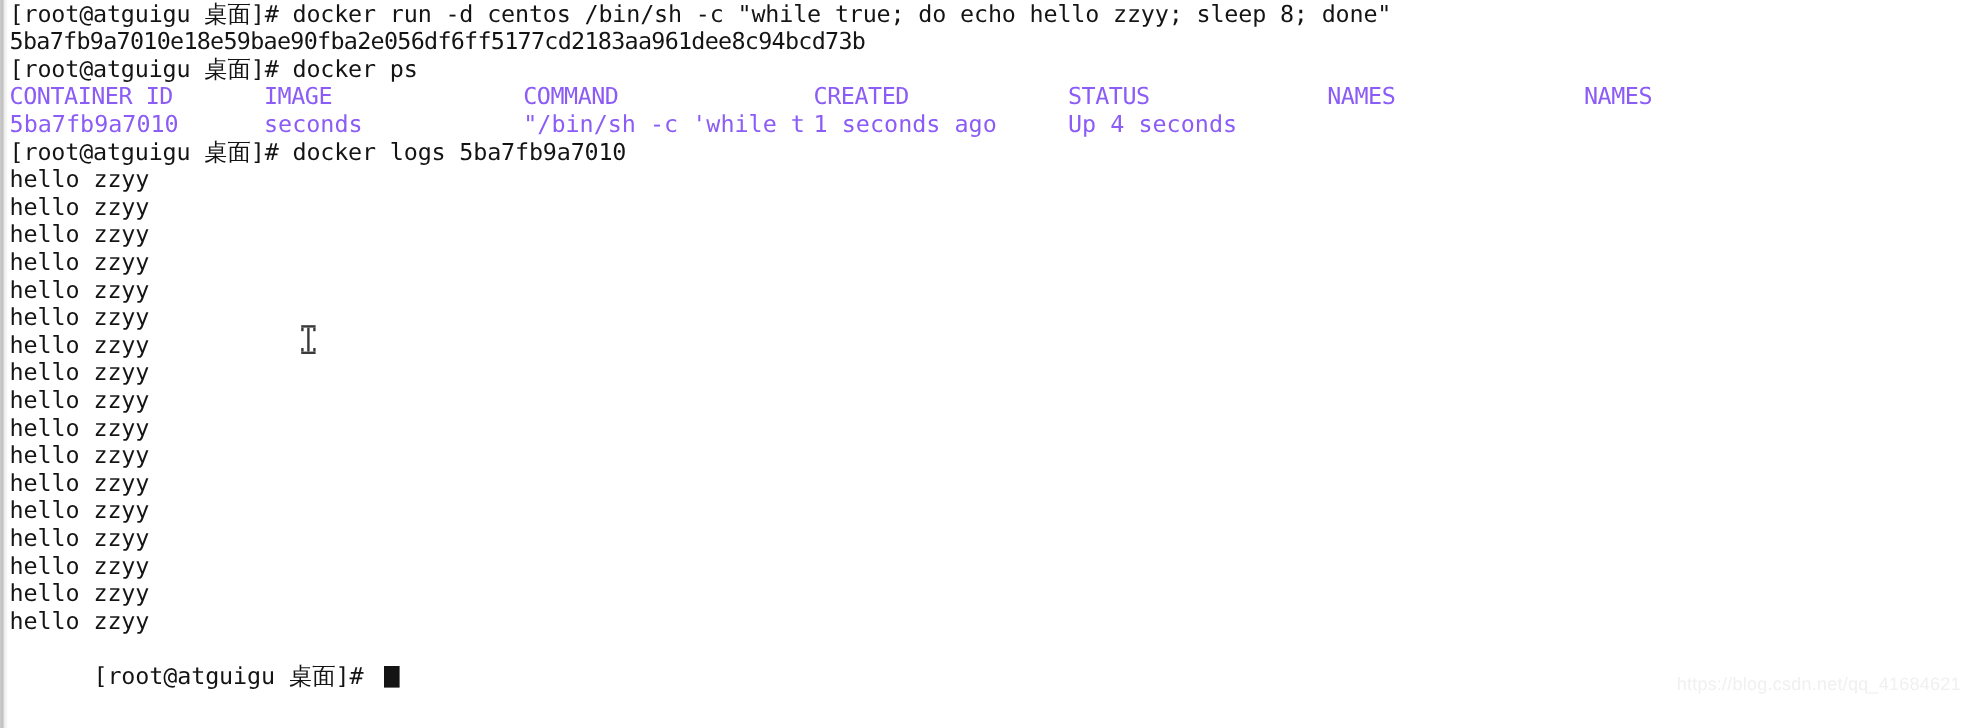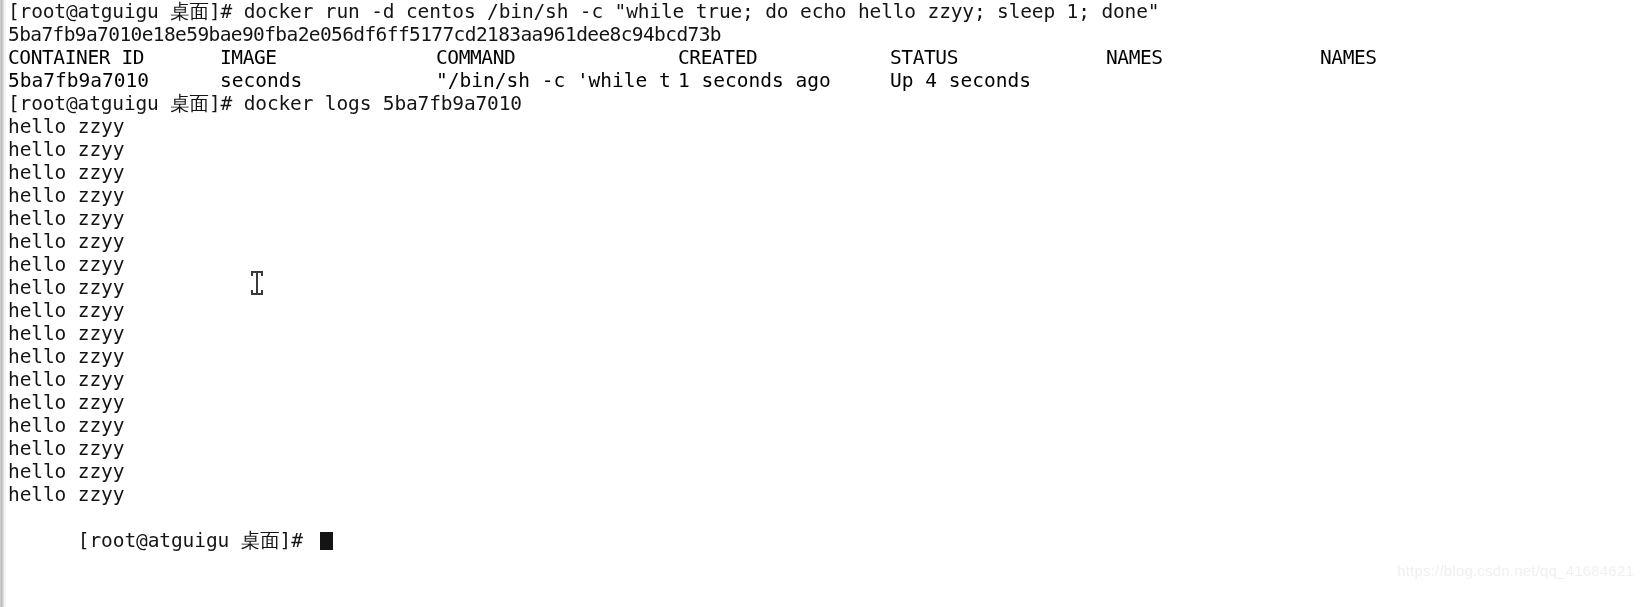--- a/index.html
+++ b/index.html
@@ -58,21 +58,21 @@
   .hash-line {
     letter-spacing: -0.6px;
   }
 
   
   .ps-row {
     position: relative;
     height: 23px;
     line-height: 23px;
     font-size: 19.5px;
-    color: #000000;
+    color: #8b5cf6;
     white-space: pre;
   }
   .ps-row span.col {
     position: absolute;
     top: 0;
     white-space: pre;
   }
   .c-id     { left: 0px; }
   .c-image  { left: 212px; }
   .c-cmd    { left: 428px; }
@@ -147,24 +147,25 @@
 </head>
 <body>
 
 <div id="screen">
 
   <div class="left-rule"></div>
   <div class="left-rule-inner"></div>
 
   <div class="term">
 
-    <div class="line cmdline">[root@atguigu 桌面]# docker run -d centos /bin/sh -c "while true; do echo hello zzyy; sleep 1; done"</div>
+    <div class="line cmdline">[root@atguigu 桌面]# docker run -d centos /bin/sh -c "while true; do echo hello zzyy; sleep 8; done"</div>
 
     <div class="line hash-line">5ba7fb9a7010e18e59bae90fba2e056df6ff5177cd2183aa961dee8c94bcd73b</div>
 
+    <div class="line cmdline">[root@atguigu 桌面]# docker ps</div>
 
     <div class="ps-row ps-head">
       <span class="col c-id">CONTAINER ID</span>
       <span class="col c-image">IMAGE</span>
       <span class="col c-cmd">COMMAND</span>
       <span class="col c-created">CREATED</span>
       <span class="col c-status">STATUS</span>
       <span class="col c-ports">NAMES</span>
       <span class="col c-names">NAMES</span>
     </div>

